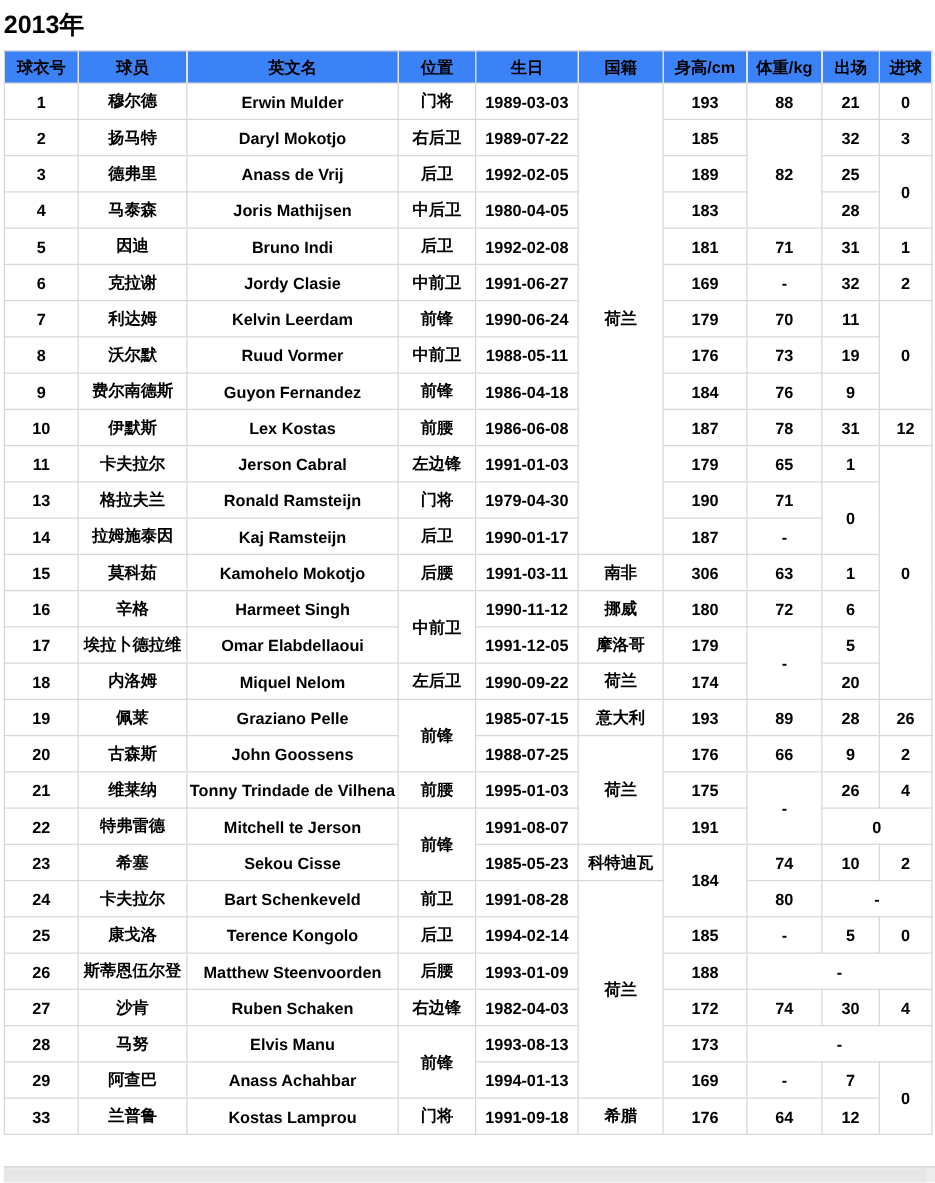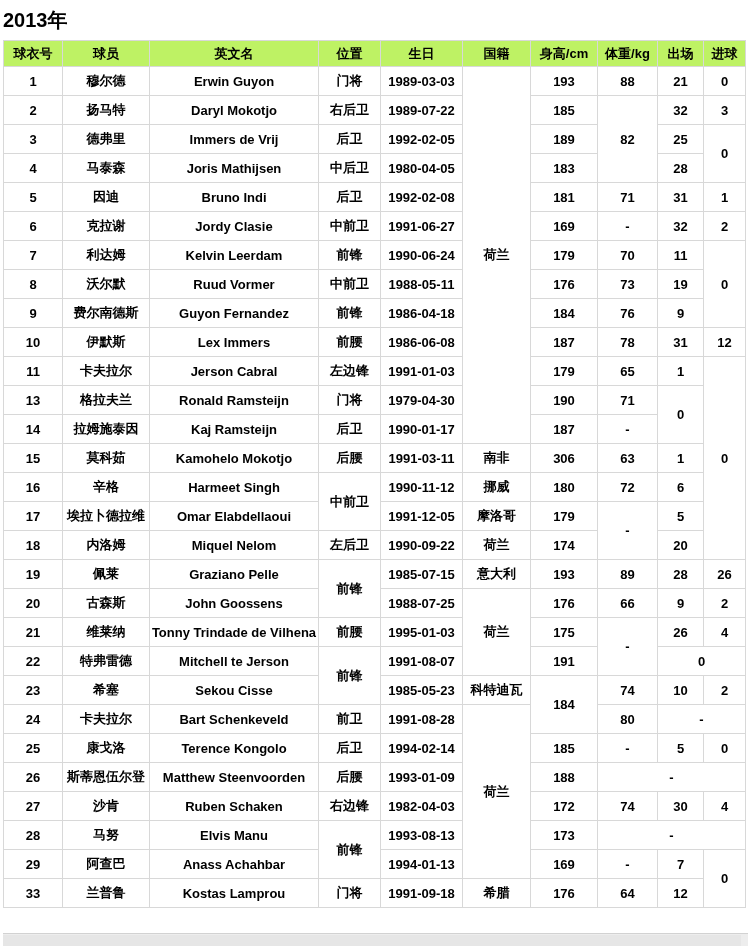--- a/index.html
+++ b/index.html
@@ -33,21 +33,21 @@
   }
   table.roster th, table.roster td {
     border: 1px solid #d8d8d8;
     text-align: center;
     vertical-align: middle;
     padding: 0 1px;
     overflow: hidden;
     white-space: nowrap;
   }
   table.roster th {
-    background: #bef264;
+    background: #3b82f6;
     height: 25px;
     font-size: 13px;
     font-weight: bold;
   }
   table.roster td {
     height: 28px;
     background: #ffffff;
   }
   .hscroll {
     margin: 25px 0 0 3px;
@@ -96,21 +96,21 @@
         <th>身高/cm</th>
         <th>体重/kg</th>
         <th>出场</th>
         <th>进球</th>
       </tr>
     </thead>
     <tbody>
         <tr>
           <td>1</td>
           <td>穆尔德</td>
-          <td>Erwin Guyon</td>
+          <td>Erwin Mulder</td>
           <td>门将</td>
           <td>1989-03-03</td>
           <td rowspan="13">荷兰</td>
           <td>193</td>
           <td>88</td>
           <td>21</td>
           <td>0</td>
         </tr>
         <tr>
           <td>2</td>
@@ -119,21 +119,21 @@
           <td>右后卫</td>
           <td>1989-07-22</td>
           <td>185</td>
           <td rowspan="3">82</td>
           <td>32</td>
           <td>3</td>
         </tr>
         <tr>
           <td>3</td>
           <td>德弗里</td>
-          <td>Immers de Vrij</td>
+          <td>Anass de Vrij</td>
           <td>后卫</td>
           <td>1992-02-05</td>
           <td>189</td>
           <td>25</td>
           <td rowspan="2">0</td>
         </tr>
         <tr>
           <td>4</td>
           <td>马泰森</td>
           <td>Joris Mathijsen</td>
@@ -191,21 +191,21 @@
           <td>Guyon Fernandez</td>
           <td>前锋</td>
           <td>1986-04-18</td>
           <td>184</td>
           <td>76</td>
           <td>9</td>
         </tr>
         <tr>
           <td>10</td>
           <td>伊默斯</td>
-          <td>Lex Immers</td>
+          <td>Lex Kostas</td>
           <td>前腰</td>
           <td>1986-06-08</td>
           <td>187</td>
           <td>78</td>
           <td>31</td>
           <td>12</td>
         </tr>
         <tr>
           <td>11</td>
           <td>卡夫拉尔</td>

